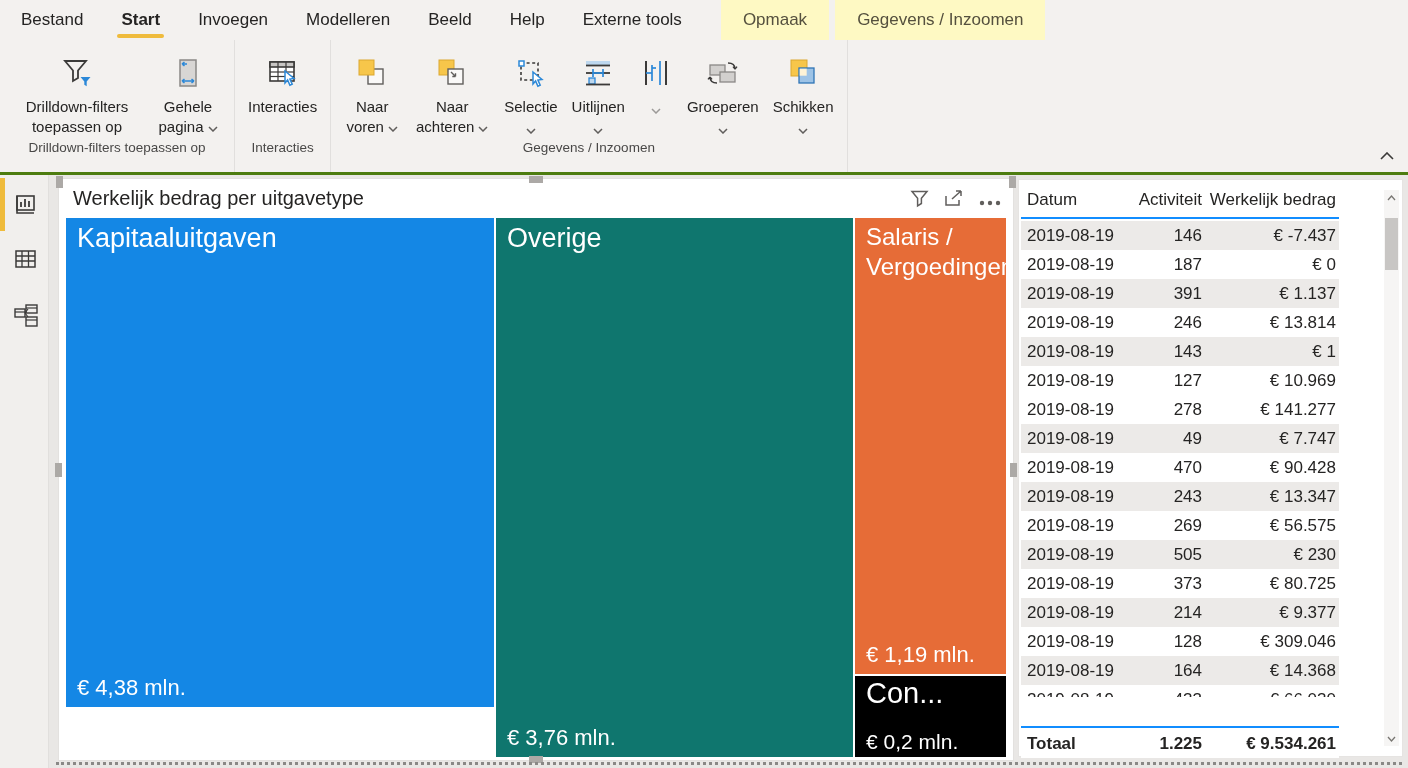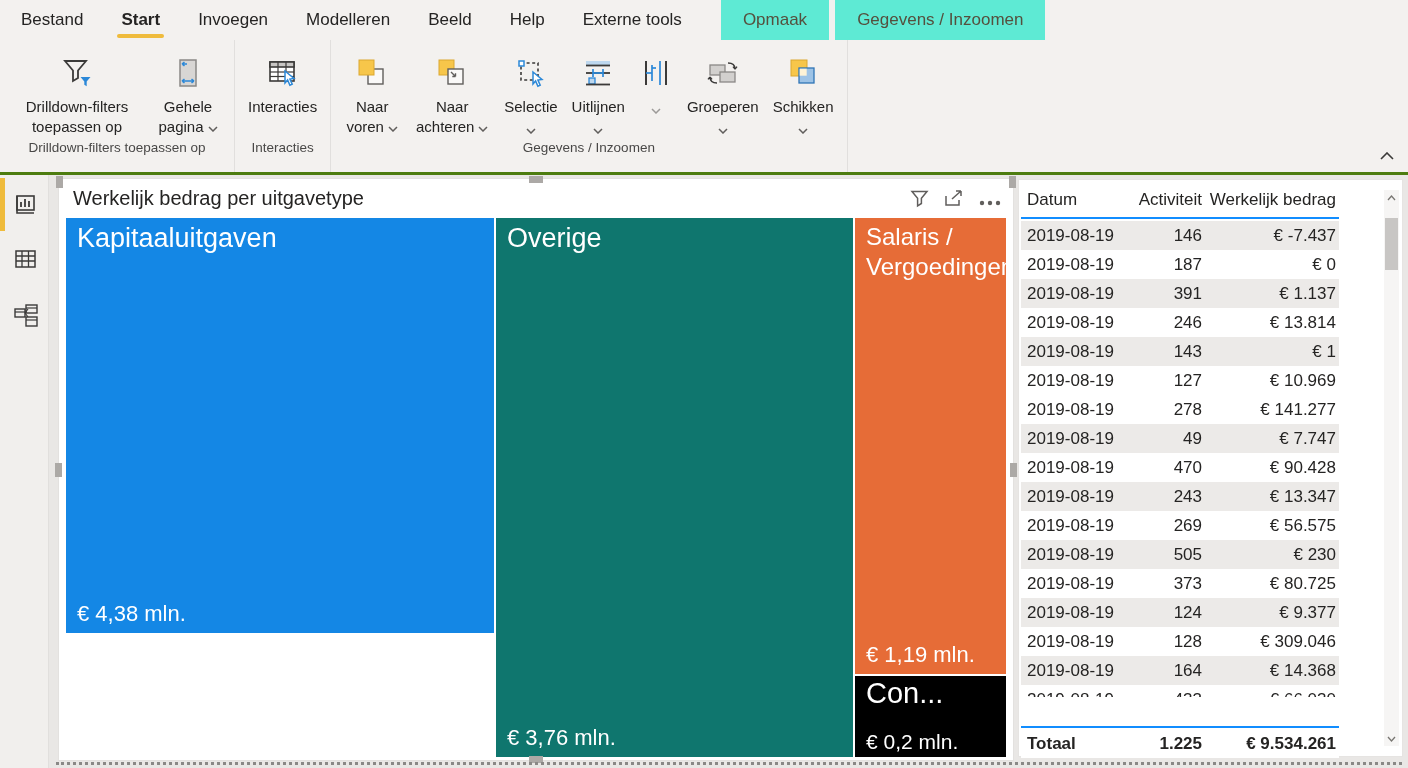--- a/index.html
+++ b/index.html
@@ -4,21 +4,21 @@
 <style>
   html,body{margin:0;padding:0;overflow:hidden;}
   body{width:1408px;height:768px;position:relative;background:#F3F1EF;
        font-family:"Liberation Sans",sans-serif;color:#252423;}
   
   .menubar{position:absolute;left:0;top:0;width:1408px;height:40px;display:flex;align-items:stretch;background:#F3F1EF;text-align:center;}
   .menu-item{position:relative;padding:0 19px;line-height:40px;font-size:17px;color:#252423;white-space:nowrap;cursor:default;}
   .menu-item:first-child{margin-left:2px;}
   .menu-item.active{font-weight:bold;}
   .menu-underline{position:absolute;left:15px;right:15px;bottom:2px;height:4px;border-radius:2px;}
-  .ctx-tab{background:#5eead4;color:#55503E;line-height:40px;font-size:17px;padding:0 22px;white-space:nowrap;cursor:default;}
+  .ctx-tab{background:#fef9c3;color:#55503E;line-height:40px;font-size:17px;padding:0 22px;white-space:nowrap;cursor:default;}
   .ctx-tab.first{margin-left:20px;}
   .ctx-tab + .ctx-tab{margin-left:6px;}
   
   .ribbon{position:absolute;left:0;top:40px;width:1408px;height:132px;display:flex;background:#F3F1EF;}
   .rgroup{display:flex;flex-direction:column;border-right:1px solid #E1DFDD;}
   .rgroup:last-of-type{border-right:none;}
   .rbuttons{flex:1;display:flex;align-items:flex-start;padding:10px 6px 0 6px;}
   .rbtn{display:flex;flex-direction:column;align-items:center;padding:2px 7px;cursor:pointer;}
   .rbtn .icn{height:42px;display:flex;align-items:center;justify-content:center;margin-bottom:3px;}
   .rbtn .lbl{font-size:15px;line-height:1.3;text-align:center;color:#252423;}
@@ -32,21 +32,21 @@
   .side-active-bar{position:absolute;left:0;top:3px;width:5px;height:53px;}
   .side-icon{position:absolute;left:13px;width:24px;height:24px;cursor:pointer;}
   .si-1{top:18px;}.si-2{top:72px;}.si-3{top:128px;}
   
   .tm-card{position:absolute;left:59px;top:4px;width:954px;height:581px;background:#FFFFFF;box-shadow:0 0 0 1px #E3E1DF;}
   .tm-title{position:absolute;left:14px;top:8px;font-size:20px;color:#252423;}
   .tm-icons{position:absolute;right:12px;top:10px;display:flex;gap:15px;align-items:center;}
   .tm-icons .ic{cursor:pointer;}
   .tm-area{position:absolute;left:7px;top:39px;width:940px;height:539px;background:#FFFFFF;}
   .blk{position:absolute;overflow:hidden;cursor:pointer;}
-  .b1{left:0;top:0;width:428px;height:415px;}
+  .b1{left:0;top:0;width:428px;height:489px;}
   .b2{left:430px;top:0;width:357px;height:539px;}
   .b3{left:789px;top:0;width:151px;height:456px;}
   .b4{left:789px;top:458px;width:151px;height:81px;}
   .bname{position:absolute;left:11px;top:4px;color:#FFFFFF;font-size:27px;line-height:1.2;}
   .b3 .bname{font-size:24px;line-height:1.25;right:6px;}
   .b4 .bname{font-size:29px;top:0px;}
   .bval{position:absolute;left:11px;bottom:6px;color:#FFFFFF;font-size:22px;}
   .b4 .bval{bottom:3px;font-size:21px;}
   
   .handle{position:absolute;background:#ACA9A6;}
@@ -406,21 +406,21 @@
           <span class="c-act">505</span>
           <span class="c-bed">€ 230</span>
         </div>
         <div class="trow">
           <span class="c-dat">2019-08-19</span>
           <span class="c-act">373</span>
           <span class="c-bed">€ 80.725</span>
         </div>
         <div class="trow shaded">
           <span class="c-dat">2019-08-19</span>
-          <span class="c-act">124</span>
+          <span class="c-act">214</span>
           <span class="c-bed">€ 9.377</span>
         </div>
         <div class="trow">
           <span class="c-dat">2019-08-19</span>
           <span class="c-act">128</span>
           <span class="c-bed">€ 309.046</span>
         </div>
         <div class="trow shaded">
           <span class="c-dat">2019-08-19</span>
           <span class="c-act">164</span>

